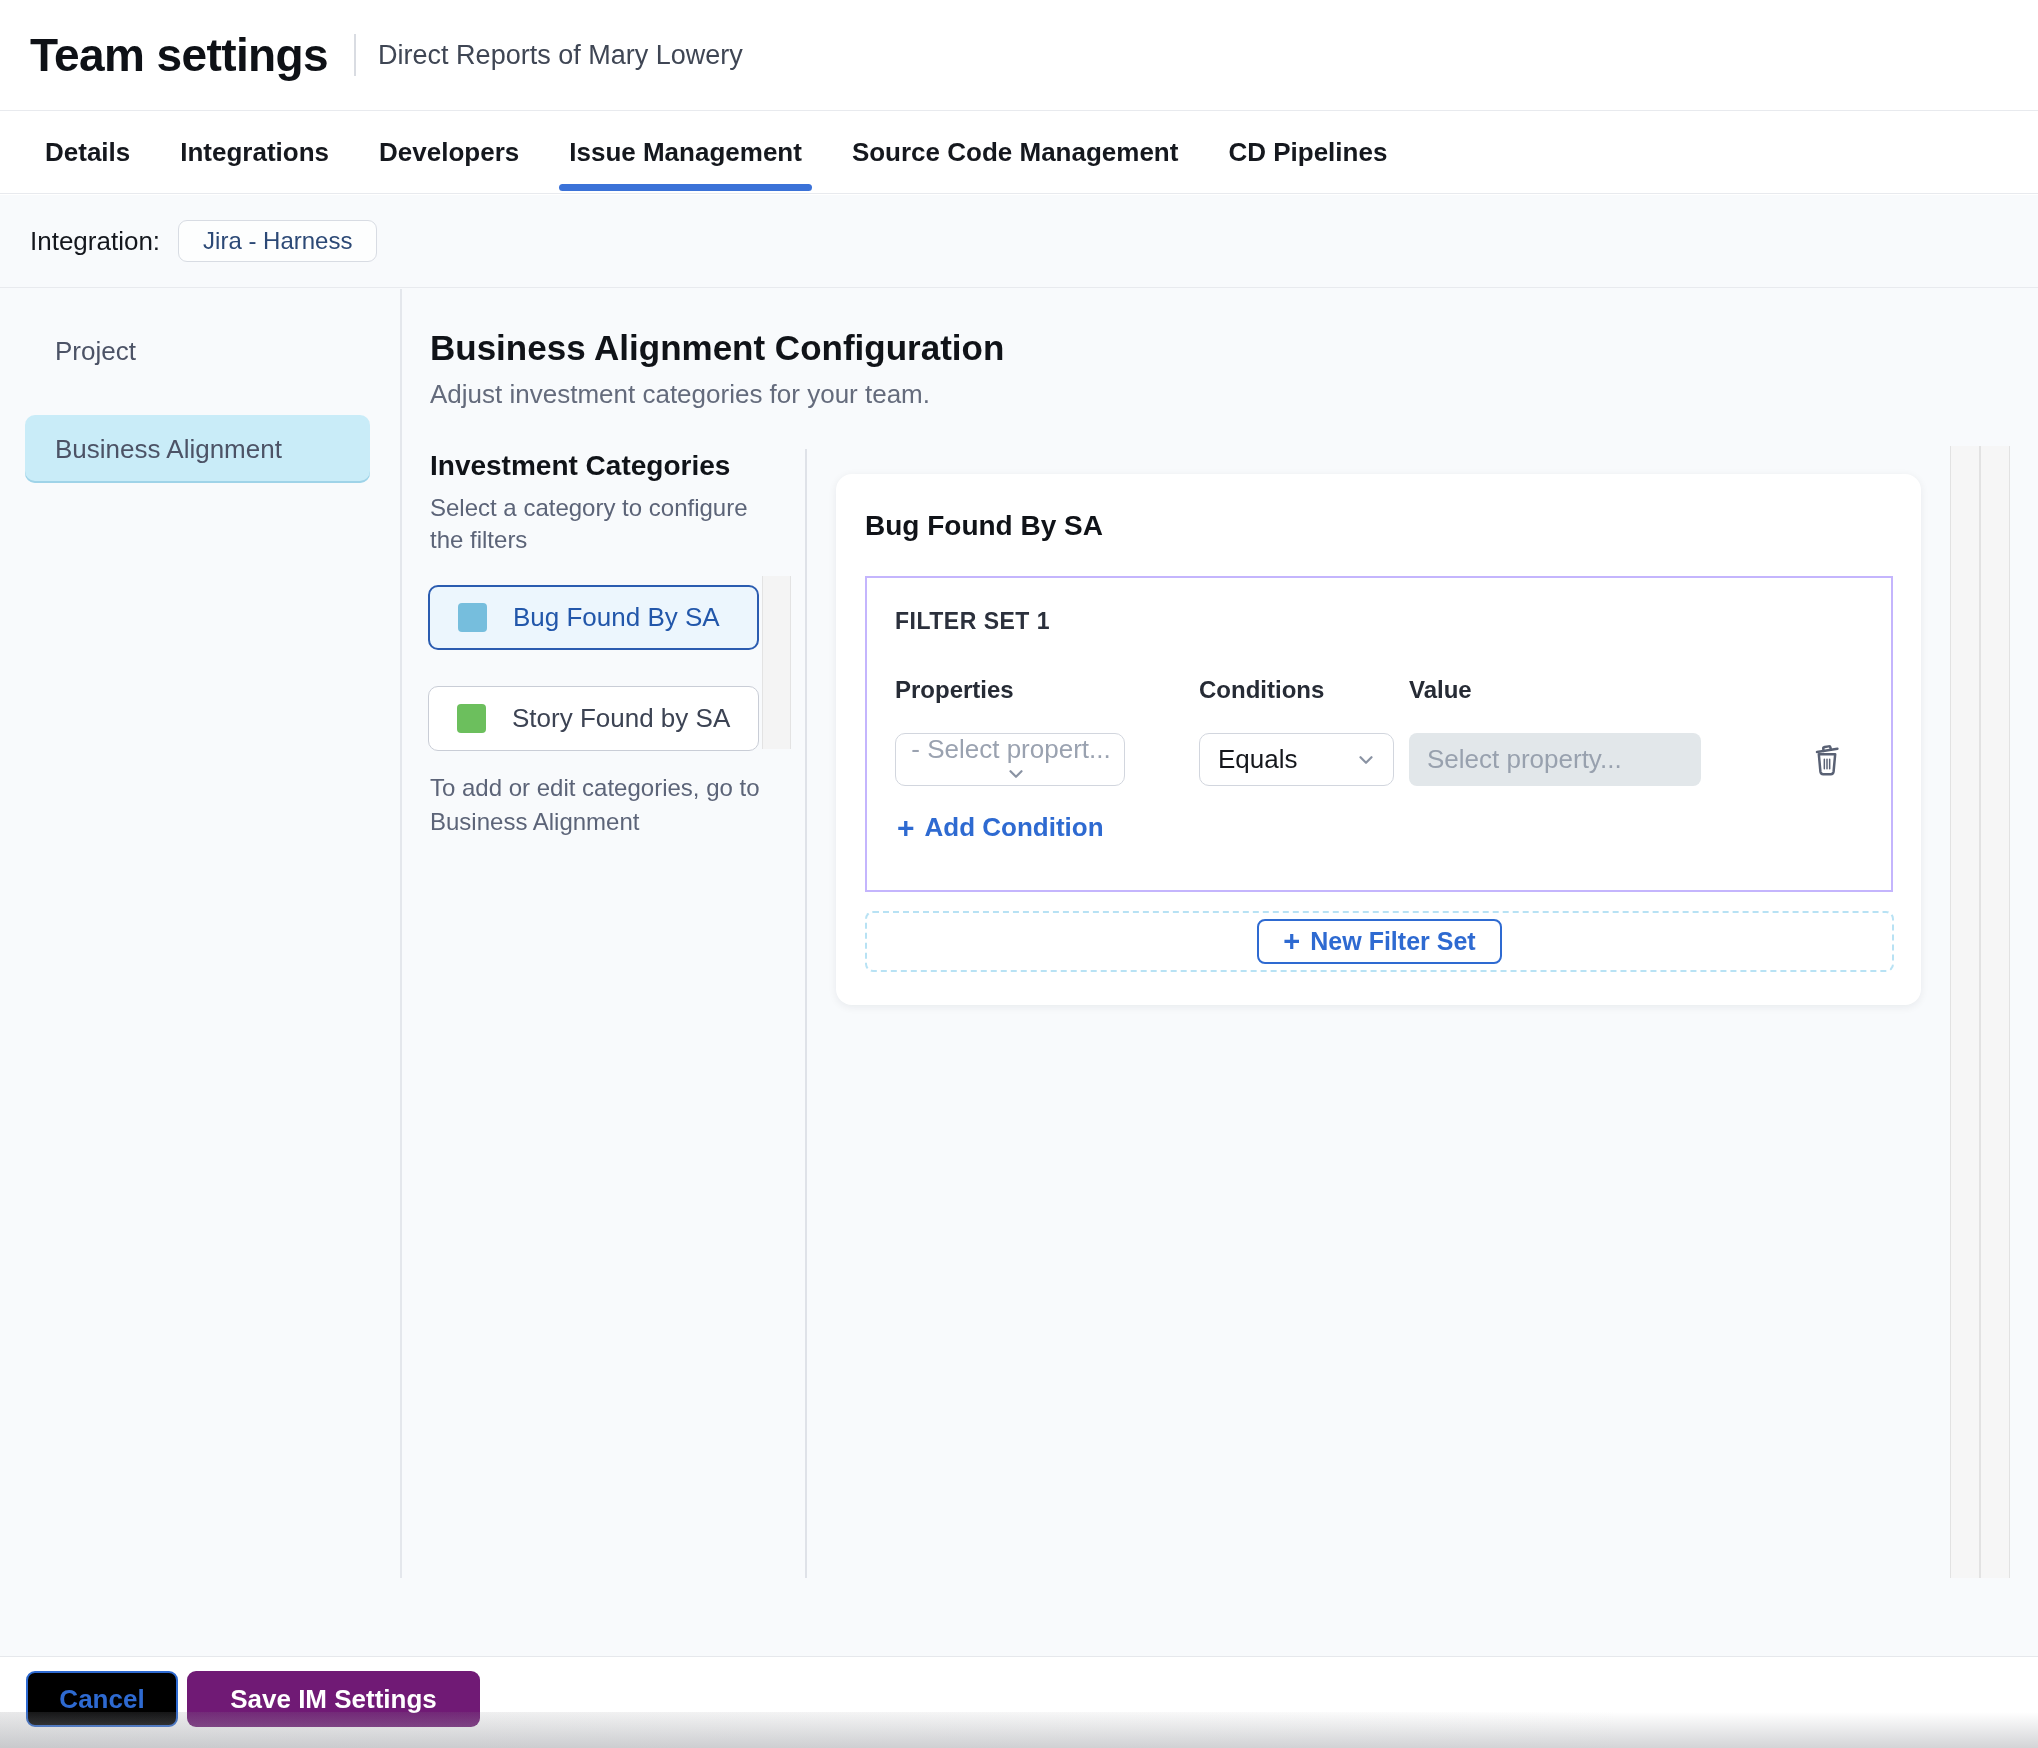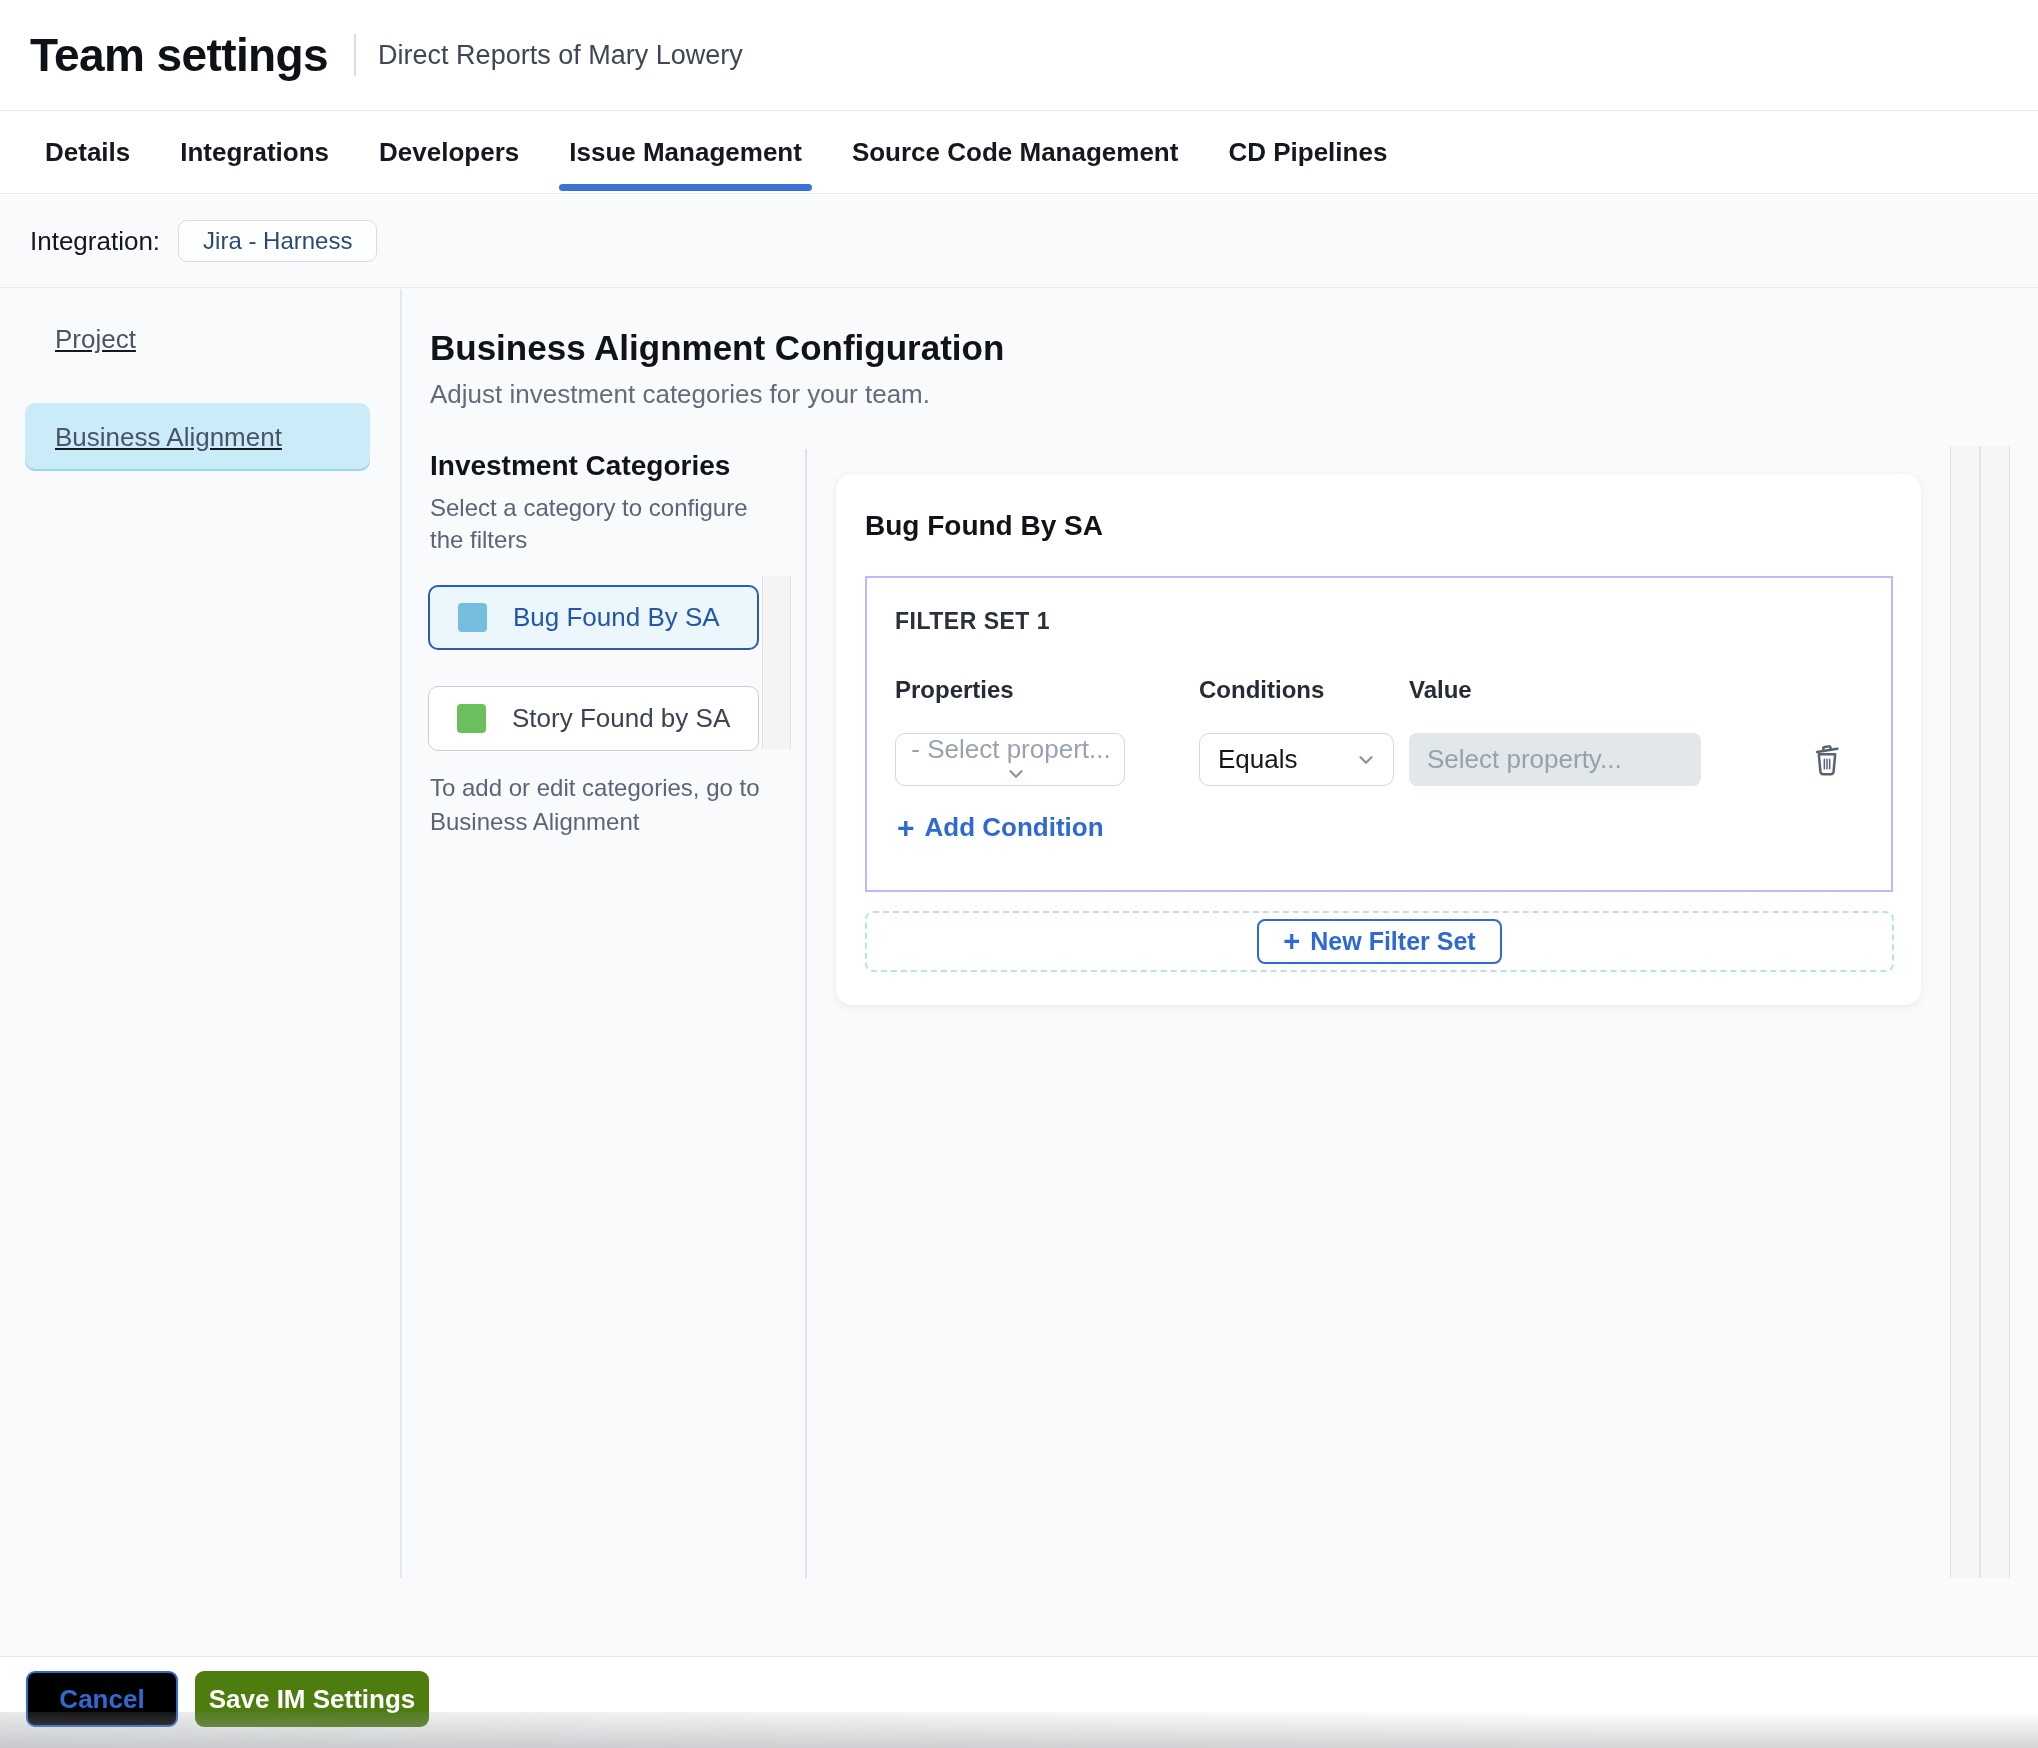--- a/index.html
+++ b/index.html
@@ -30,21 +30,21 @@
   .integration-label{font-size:26px;color:#14171d;}
   .chip{margin-left:18px;height:40px;padding:0 24px;display:flex;align-items:center;
         border:1px solid #d8dce3;border-radius:9px;background:#fdfefe;
         font-size:24px;color:#2c4976;cursor:pointer;}
 
   .v-divider{position:absolute;width:2px;background:#e4e7ec;}
   .divider-sidebar{left:400px;top:94px;height:1289px;}
   .divider-section{left:805px;top:254px;height:1129px;background:#dfe2e8;}
 
   
-  .sidebar{position:absolute;left:0;top:94px;width:400px;padding-top:16px;text-decoration:underline;}
+  .sidebar{position:absolute;left:0;top:94px;width:400px;padding-top:28px;}
   .side-item{width:345px;height:68px;margin:0 0 30px 25px;border-radius:10px;
         display:flex;align-items:center;padding-left:30px;box-sizing:border-box;
         font-size:26px;color:#4c5366;cursor:pointer;}
   .side-item.selected{background:#c9ecf8;box-shadow:inset 0 -2px 0 #9fd3e8;}
 
   
   .main-title{position:absolute;left:430px;top:133px;font-size:35px;font-weight:700;color:#101318;}
   .main-sub{position:absolute;left:430px;top:184px;font-size:26px;color:#646b7c;}
 
   
@@ -107,21 +107,21 @@
   
   .footer{position:absolute;left:0;right:0;bottom:0;height:91px;background:#fff;
         border-top:1px solid #e6e8ec;}
   .footer::after{content:"";position:absolute;left:0;right:0;bottom:0;height:36px;pointer-events:none;
         background:linear-gradient(to bottom, rgba(168,170,175,0) 0%, rgba(168,170,175,0.5) 100%),
                    linear-gradient(to right, rgba(130,132,138,0.18) 0%, rgba(130,132,138,0) 80%);}
   .btn{position:absolute;top:14px;height:56px;border-radius:9px;display:flex;align-items:center;
         justify-content:center;font-family:"Liberation Sans",sans-serif;font-size:26px;font-weight:700;
         cursor:pointer;box-sizing:border-box;}
   .btn-cancel{left:26px;width:152px;background:#000000;border:2px solid #2e6ad1;color:#2e6ad1;}
-  .btn-save{left:195px;width:234px;background:#4d7c0f;border:none;color:#fff;}
+  .btn-save{left:187px;width:293px;background:#701a75;border:none;color:#fff;}
 </style>
 </head>
 <body>
 
 <div class="page">
 
   <div class="header">
     <span class="page-title">Team settings</span>
     <span class="title-sep"></span>
     <span class="page-subtitle">Direct Reports of Mary Lowery</span>

